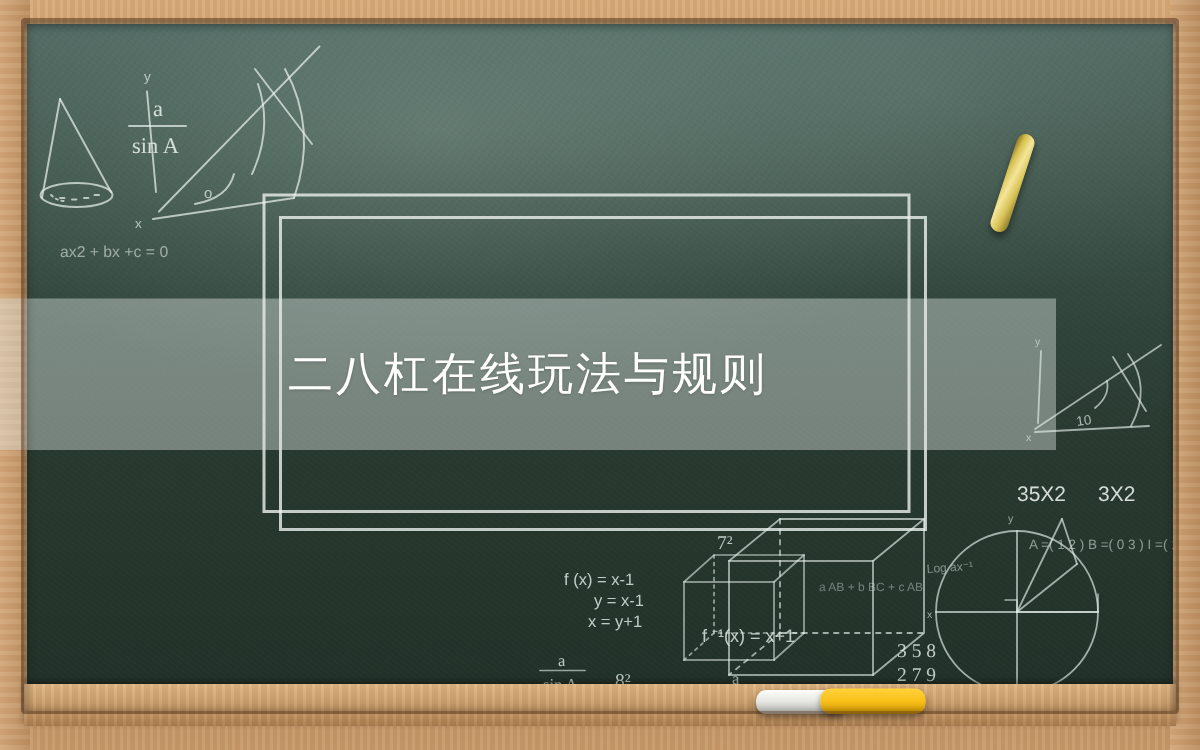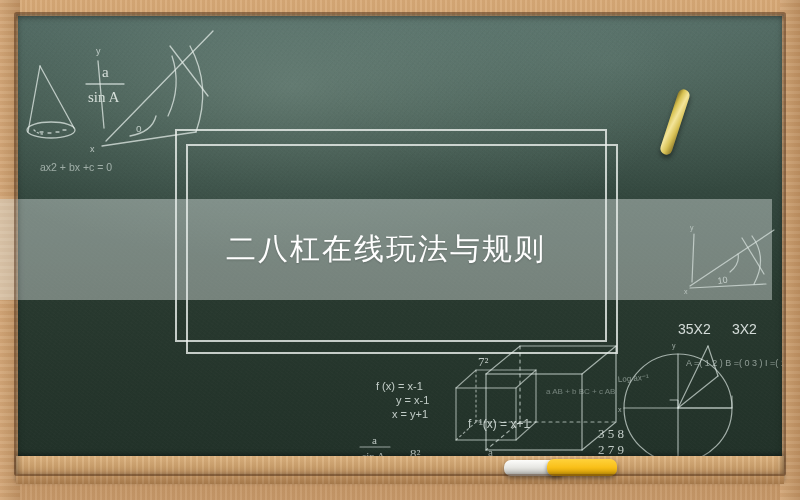--- a/index.html
+++ b/index.html
@@ -115,21 +115,21 @@
     left: 186px; top: 144px;
     width: 428px; height: 206px;
     border: 2px solid rgba(236,241,238,0.80);
     z-index: 3;
   }
 
   
   .title-band {
     position: absolute;
     left: 0; top: 199px;
-    width: 772px; height: 101px;
+    width: 704px; height: 101px;
     background: rgba(226,233,230,0.42);
     z-index: 5;
     display: flex;
     align-items: center;
     justify-content: center;
   }
   .title-text {
     color: #ffffff;
     font-size: 30px;
     letter-spacing: 2px;

